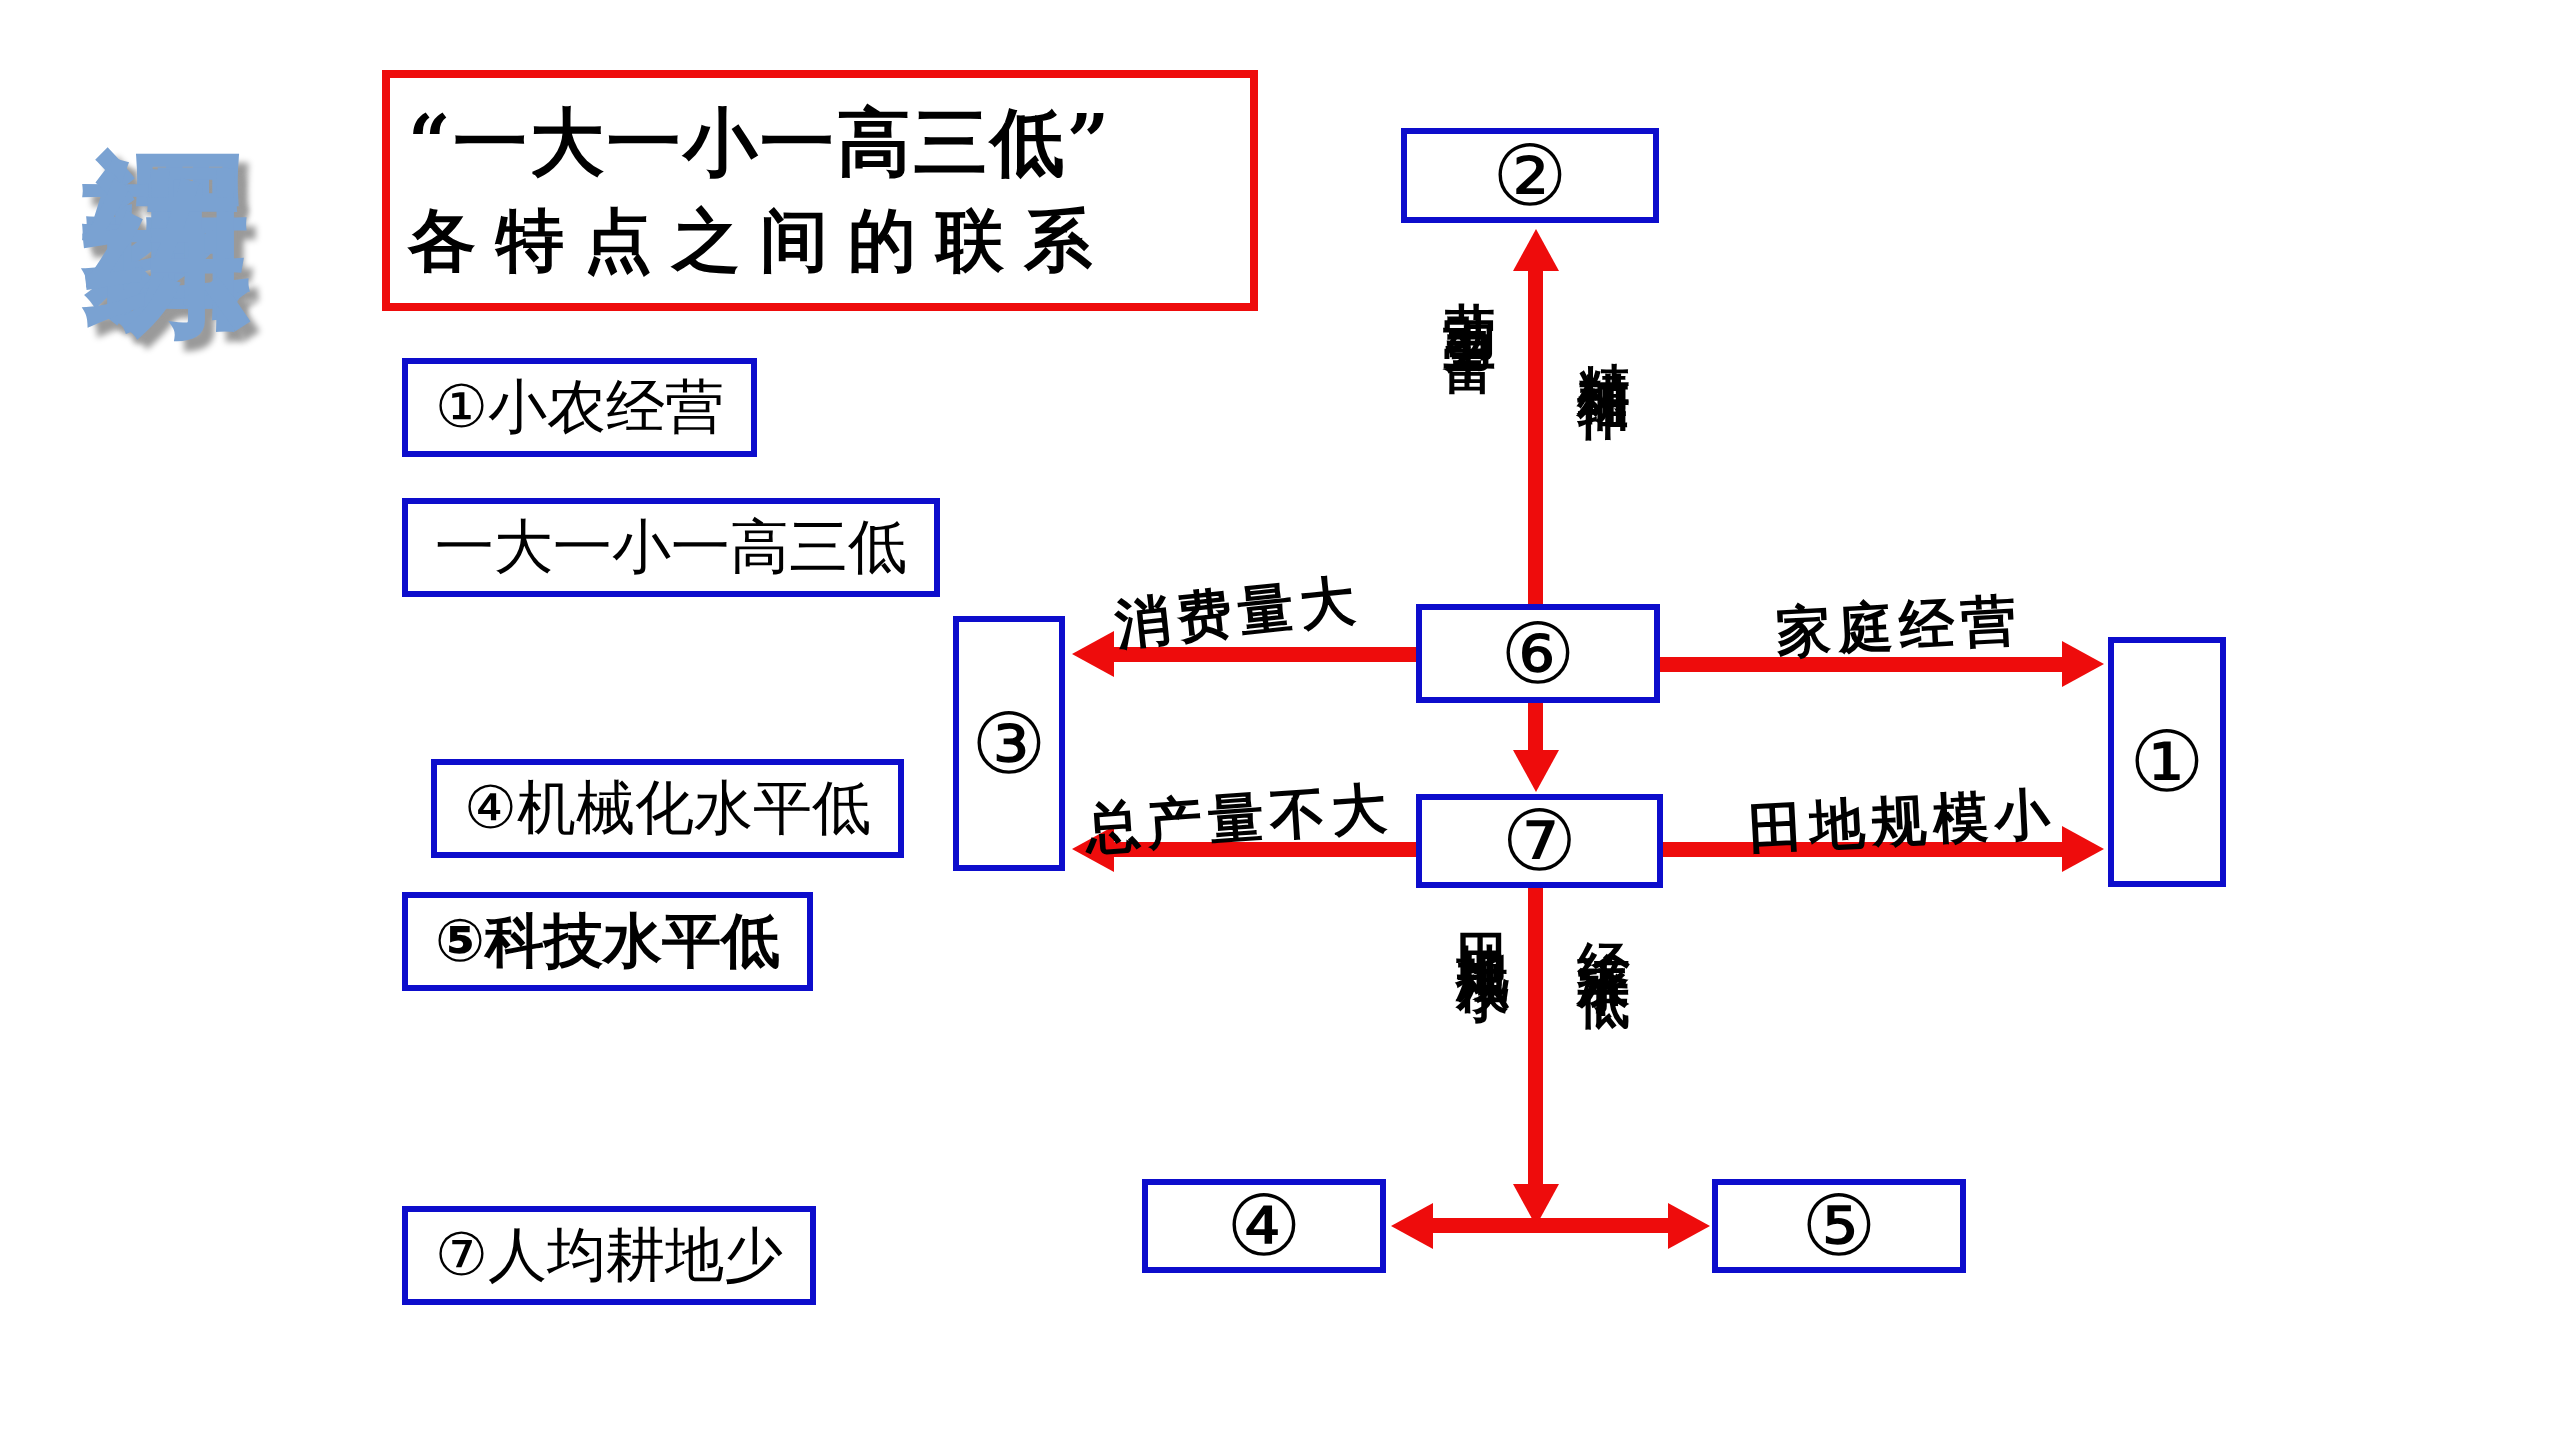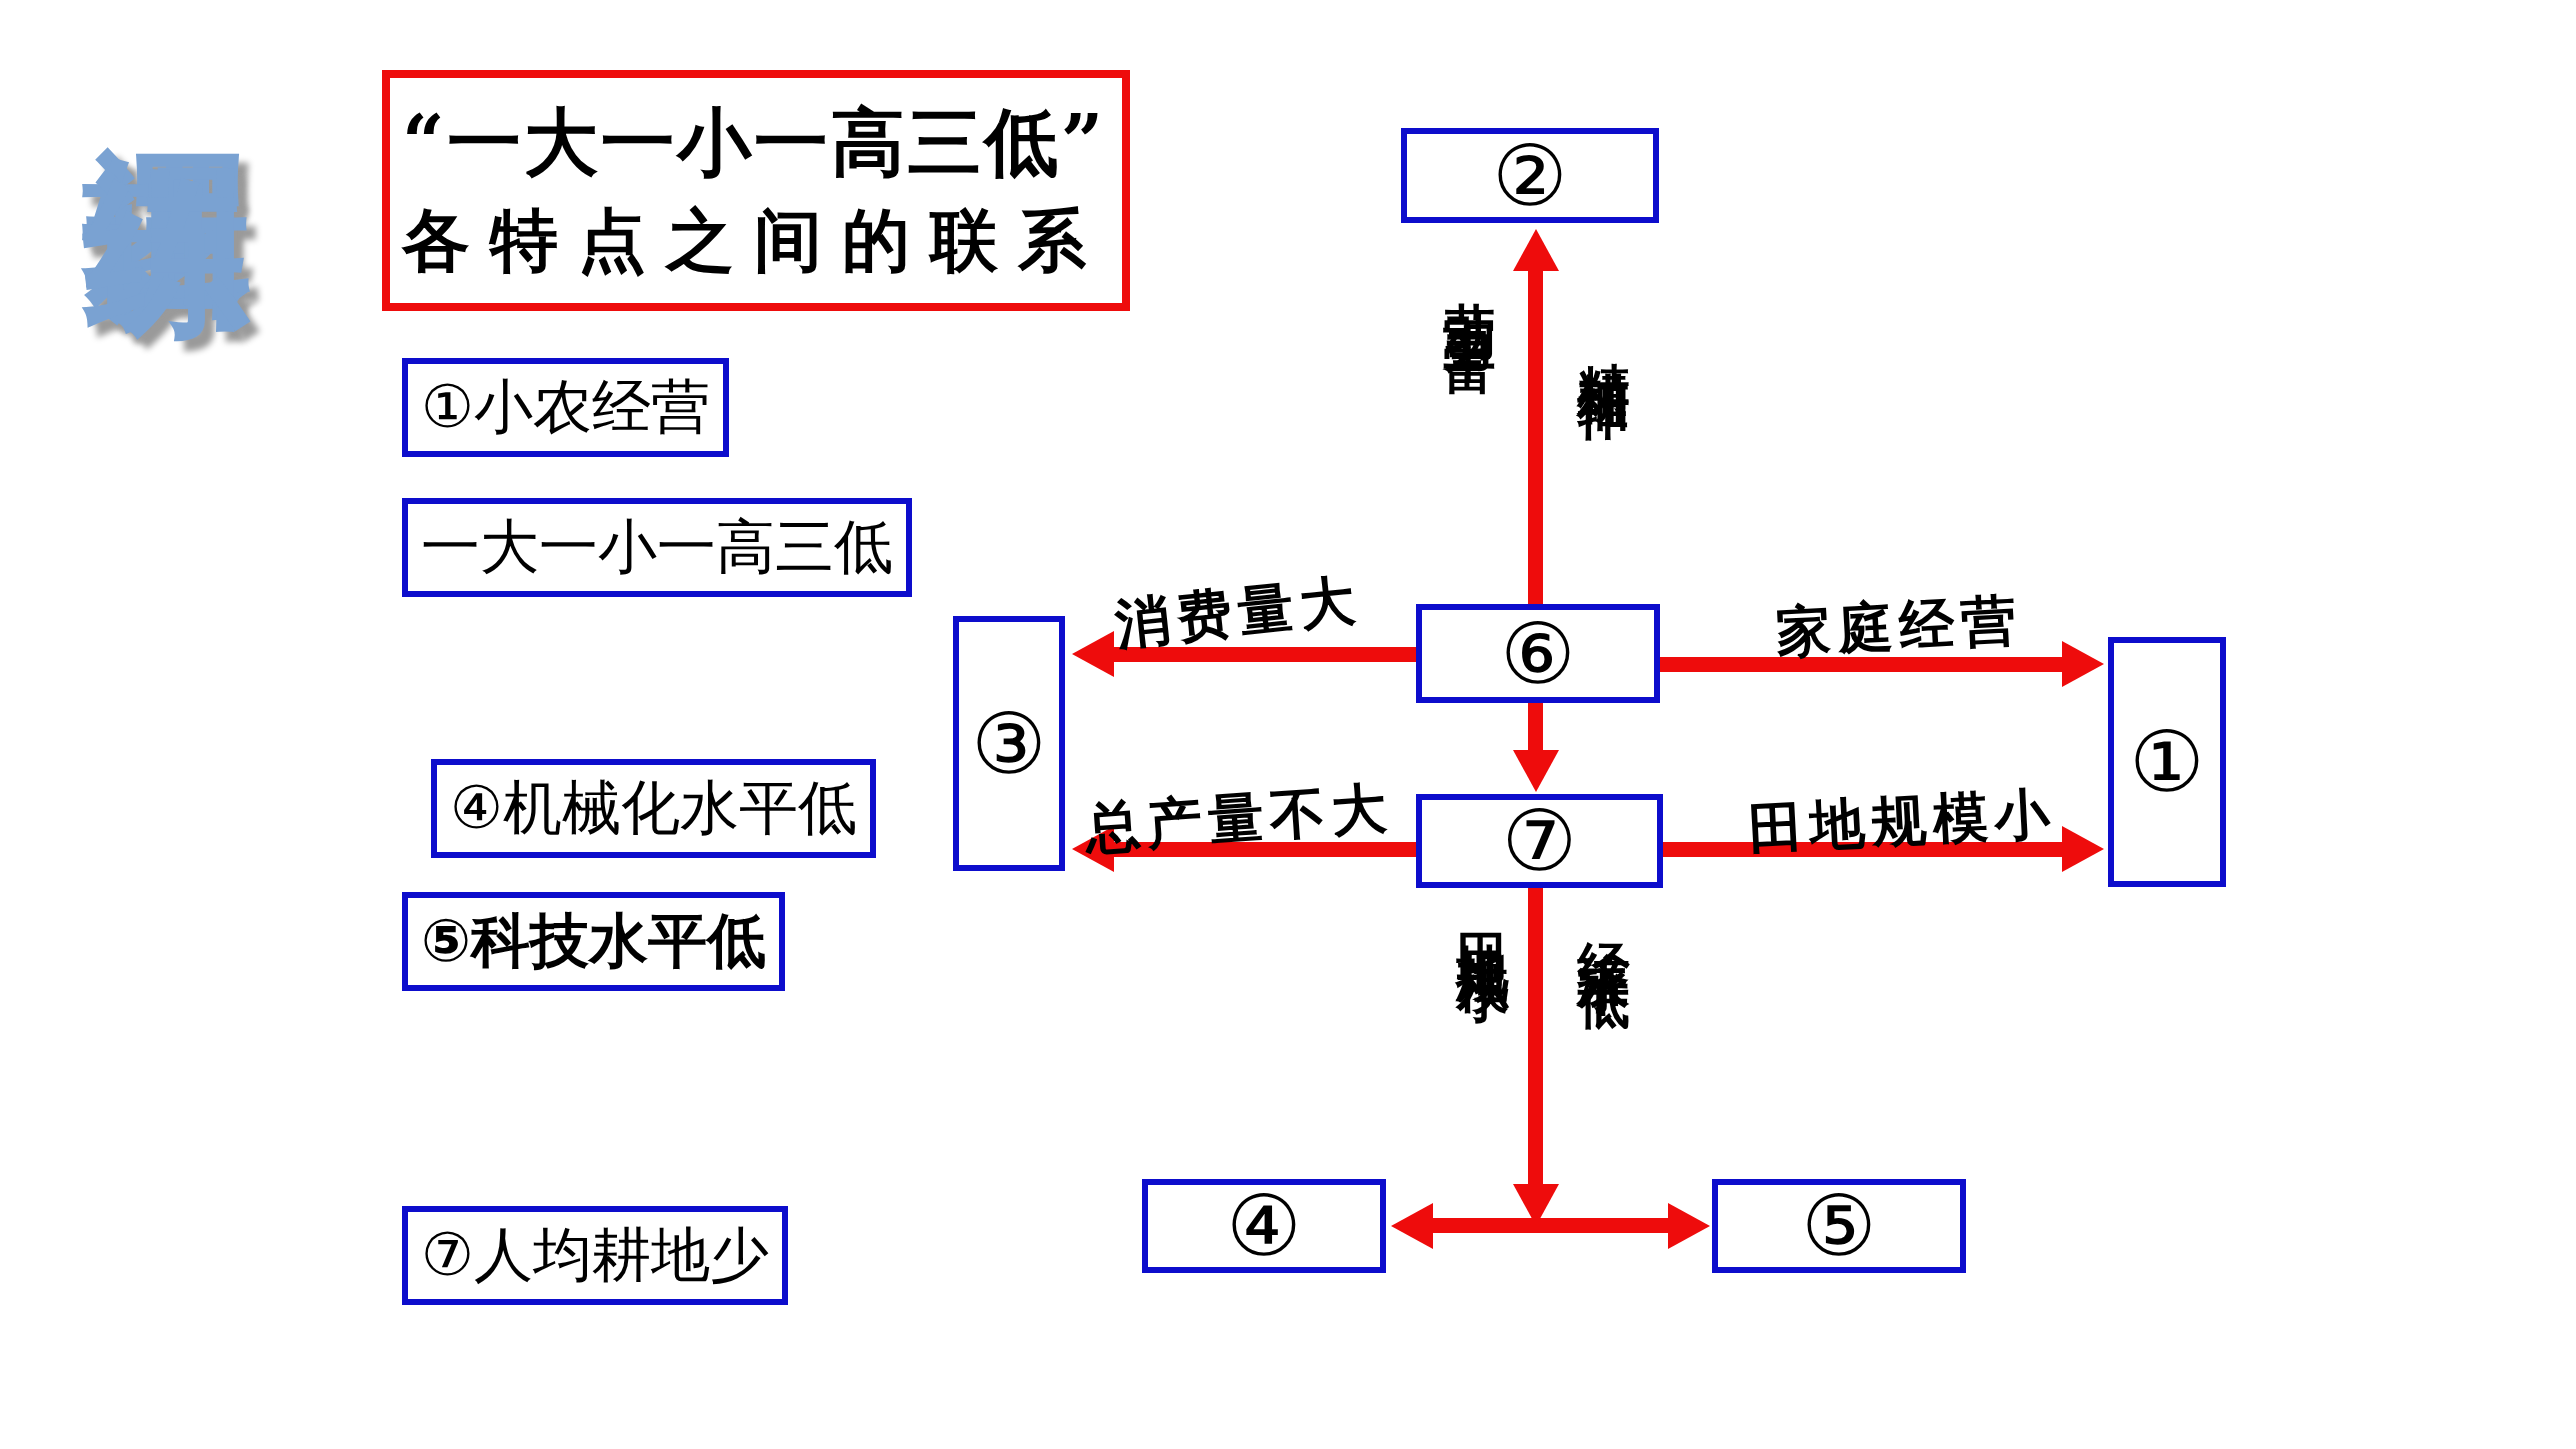--- a/index.html
+++ b/index.html
@@ -13,32 +13,32 @@
     position:absolute; left:87px; top:9.4px;
     writing-mode:vertical-rl; text-orientation:upright;
     font-family:"DejaVu Serif",serif;
     font-size:168px; font-weight:bold; line-height:1;
     letter-spacing:10.7px; color:#7aa2d2;
     text-shadow:9.4px 9.4px 6.7px #9a9a9a;
   }
 
   
   .title-box {
-    position:absolute; left:382px; top:70px; width:748px; height:241px;
+    position:absolute; left:382px; top:70px; width:876px; height:241px;
     border:8px solid var(--red); background:#ffffff;
-    padding:16px 12px; display:flex; flex-direction:column; justify-content:space-between;
+    padding:16px 18px; display:flex; flex-direction:column; justify-content:space-between;
   }
   .title-line1 { font-family:"DejaVu Serif",serif; font-weight:bold; font-size:74px; letter-spacing:2.7px; white-space:nowrap; color:#000; }
   .title-line2 { font-family:"DejaVu Serif",serif; font-weight:bold; font-size:68px; letter-spacing:20px; white-space:nowrap; color:#000; }
 
   
   .legend-item {
     position:absolute; left:402px;
     border:6px solid var(--blue); background:#ffffff;
-    font-size:59px; line-height:1.2; padding:8px 13px;
+    font-size:59px; line-height:1.2; padding:8px 27px;
     white-space:nowrap; color:#000;
     font-family:"DejaVu Sans","Liberation Sans",sans-serif;
   }
   .li1{top:358px;} .li2{top:498px;} .li3{top:633px;} .li4{top:759px;margin-left:29px;}
   .li5{top:892px;font-weight:bold;} .li6{top:1032px;} .li7{top:1206px;}
 
   
   .node {
     position:absolute; border:6.7px solid var(--blue); background:#ffffff;
     display:flex; align-items:center; justify-content:center;

